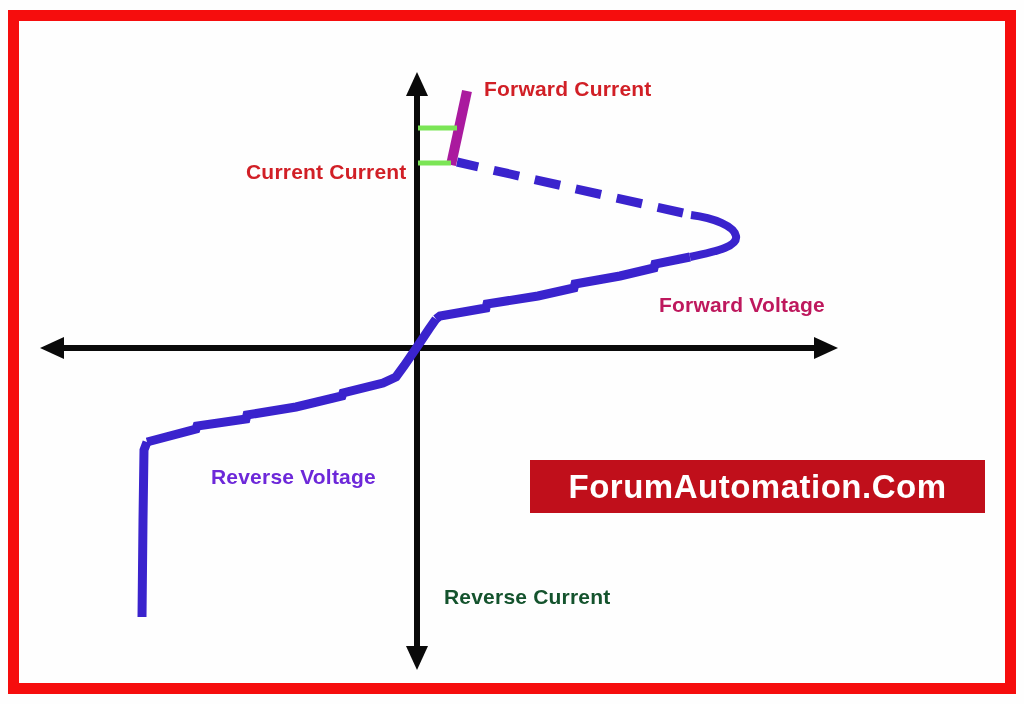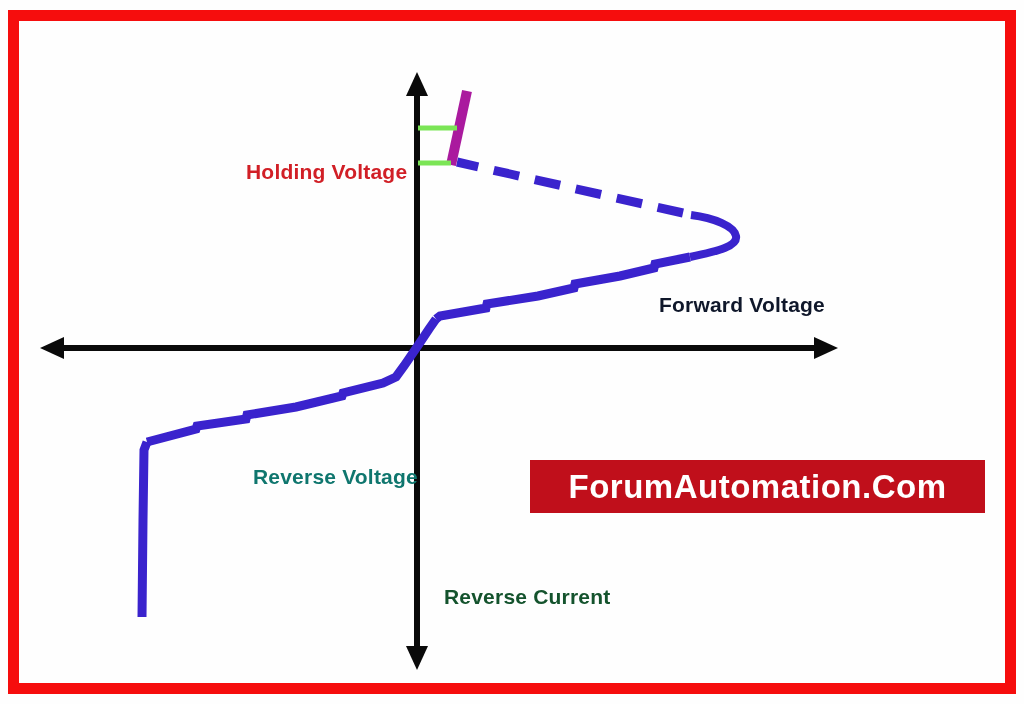--- a/index.html
+++ b/index.html
@@ -47,27 +47,28 @@
         <polyline points="147,442 196,429 197,426 246,419 247,415 296,407 342,396 343,393 383,383 396,377 404,366 417,347 429,329 436,319" fill="none" stroke="#3a23cd" stroke-width="9" stroke-linecap="butt"></polyline>
         <polyline points="436,319 440,316 486,308 487,304 538,296 574,288 575,284 620,276 654,268 655,264 690,257" fill="none" stroke="#3a23cd" stroke-width="9" stroke-linecap="butt"></polyline>
         <path d="M 690,257 C 719,251 738,246 736,236 C 734,226 714,218 691,215" fill="none" stroke="#3a23cd" stroke-width="8" stroke-linecap="butt"></path>
         <polyline points="683,213 457,162" fill="none" stroke="#3a23cd" stroke-width="9" stroke-dasharray="26 16" stroke-linecap="butt"></polyline>
         <polyline points="451,165 467,91" fill="none" stroke="#aa1a9e" stroke-width="10" stroke-linecap="butt"></polyline>
         <polyline points="418,128 457,128" fill="none" stroke="#7be556" stroke-width="5" stroke-linecap="butt"></polyline>
         <polyline points="418,163 451,163" fill="none" stroke="#7be556" stroke-width="5" stroke-linecap="butt"></polyline>
       </g>
   </svg>
 
+  <div class="lbl" style="left: 484px; top: 78px; color: rgb(209, 31, 38);">Forward Current</div>
 
 
-  <div class="lbl" style="left: 246px; top: 161px; color: rgb(209, 31, 38);">Holding Voltage</div>
+  <div class="lbl" style="left: 246px; top: 161px; color: rgb(209, 31, 38);">Current Current</div>
 
-  <div class="lbl" style="left: 659px; top: 294px; color: #0f172a;">Forward Voltage</div>
+  <div class="lbl" style="left: 659px; top: 294px; color: #be185d;">Forward Voltage</div>
 
-  <div class="lbl" style="left: 211px; top: 466px; color: #0f766e; margin-left: 42px;">Reverse Voltage</div>
+  <div class="lbl" style="left: 211px; top: 466px; color: #6d28d9;">Reverse Voltage</div>
 
   <div class="lbl" style="left: 444px; top: 586px; color: #14532d;">Reverse Current</div>
 
   <div id="banner" style="background: rgb(192, 15, 27); color: rgb(255, 255, 255);">
     <span>ForumAutomation.Com</span>
   </div>
 
 </div>
 
 </body></html>

